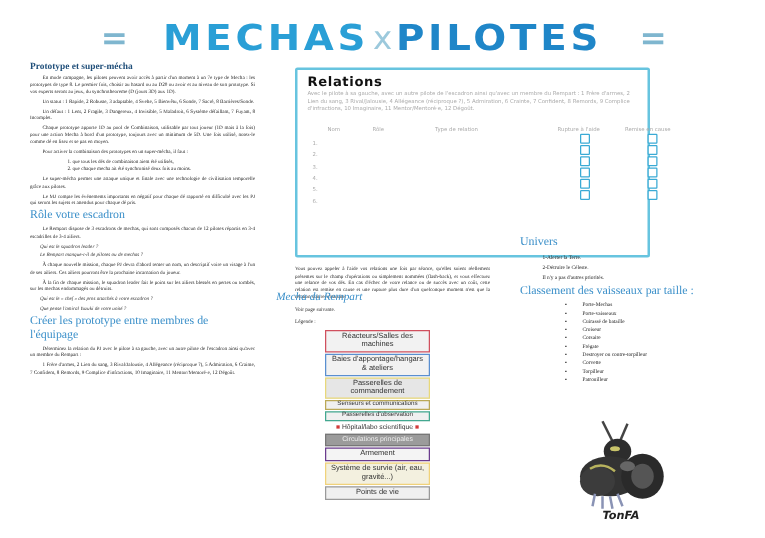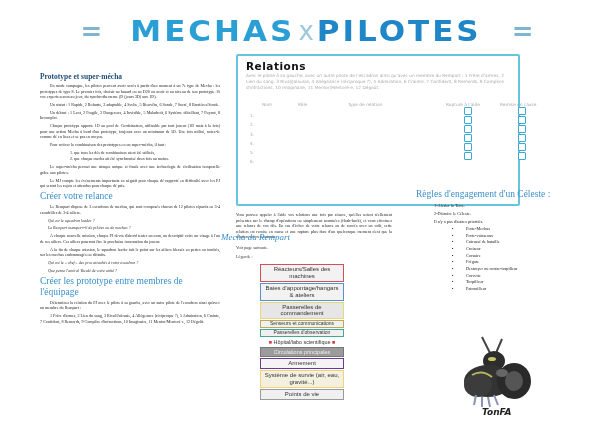--- a/index.html
+++ b/index.html
@@ -8,21 +8,21 @@
 
   .title-bar { position: absolute; left: 0; top: 14px; width: 612px; height: 34px; display: flex; align-items: center; justify-content: center; }
   .title-eq { font-family: "DejaVu Sans", sans-serif; font-size: 26px; font-weight: bold; color: #7fb6cf; letter-spacing: -2px; }
   .title-eq.left { margin-right: 30px; }
   .title-eq.right { margin-left: 30px; }
   .title-w1 { font-family: "DejaVu Sans", sans-serif; font-weight: bold; font-size: 31px; color: #2a9fd6; letter-spacing: 3px; transform: scaleY(0.92); }
   .title-x { font-family: "DejaVu Sans", sans-serif; font-size: 26px; color: #9cc9dc; margin: 0 3px; font-weight: normal; }
   .title-w2 { font-family: "DejaVu Sans", sans-serif; font-weight: bold; font-size: 31px; color: #1f86c8; letter-spacing: 3px; transform: scaleY(0.92); }
 
   .col { position: absolute; }
-  .col-left { left: 40px; top: 48px; width: 180px; margin-top: 24px; }
+  .col-left { left: 24px; top: 48px; width: 180px; }
   .h-blue { color: #3a8fc9; font-size: 8.5px; margin: 1px 0 2px 0; line-height: 1.15; }
   .h-blue.big { font-size: 9.5px; }
   .h-blue.ital { font-style: italic; font-weight: bold; }
   .h-dark { color: #1f4e79; font-size: 7.5px; font-weight: bold; margin-bottom: 2px; }
   p.body { font-size: 4.1px; line-height: 1.35; text-align: justify; text-indent: 10px; margin-bottom: 2.4px; color: #222; }
   p.body.ital { font-style: italic; text-indent: 0; padding-left: 8px; color: #333; }
   ol.body, ul.body { font-size: 4.1px; line-height: 1.45; padding-left: 34px; margin-bottom: 2.4px; }
 
   .relations { position: absolute; left: 236px; top: 54px; width: 284px; height: 152px; border: 2px solid #67c4df; border-radius: 2px; padding: 4px 8px; }
   .relations-title { font-family: "DejaVu Sans", sans-serif; font-weight: bold; font-size: 10.5px; color: #111; letter-spacing: 0.5px; }
@@ -79,21 +79,21 @@
 
   <p class="body">Chaque prototype apporte 1D au pool de Combinaison, utilisable par tout joueur (1D mais à la fois) pour une action Mecha à bord d'un prototype, toujours avec un minimum de 5D. Une fois utilisé, notez-le comme dé en lisez et se pas en moyen.</p>
   <p class="body">Pour activer la combinaison des prototypes en un super-mécha, il faut :</p>
   <ol class="body">
     <li>que tous les dés de combinaison aient été utilisés,</li>
     <li>que chaque mecha ait été synchronisé deux fois au moins.</li>
   </ol>
   <p class="body">Le super-mécha permet une attaque unique et finale avec une technologie de civilisation temporelle grâce aux pilotes.</p>
   <p class="body">Le MJ compte les événements importants en négatif pour chaque dé rapporté en difficulté avec les PJ qui seront les sujets et attendus pour chaque dé pris.</p>
 
-  <div class="h-blue big">Créer votre relance</div>
+  <div class="h-blue big">Rôle votre escadron</div>
   <p class="body">Le Rempart dispose de 3 escadrons de mechas, qui sont composés chacun de 12 pilotes répartis en 3-4 escadrilles de 3-4 ailiers.</p>
   <p class="body ital">Qui est le squadron leader ?</p>
   <p class="body ital">Le Rempart manque-t-il de pilotes ou de mechas ?</p>
   <p class="body">À chaque nouvelle mission, chaque PJ devra d'abord tenter un nom, un descriptif voire un visage à l'un de ses ailiers. Ces ailiers pourront être la prochaine incarnation du joueur.</p>
   <p class="body">À la fin de chaque mission, le squadron leader fait le point sur les ailiers blessés en pertes ou tombés, sur les mechas endommagés ou détruits.</p>
   <p class="body ital">Qui est le « chef » des pros attachés à votre escadron ?</p>
   <p class="body ital">Que pense l'amiral Yuzuki de votre unité ?</p>
 
   <div class="h-blue big">Créer les prototype entre membres de l'équipage</div>
   <p class="body">Déterminez la relation du PJ avec le pilote à sa gauche, avec un autre pilote de l'escadron ainsi qu'avec un membre du Rempart :</p>
@@ -158,24 +158,25 @@
     <span>Hôpital/labo scientifique</span>
     <span class="red-dot">■</span>
   </div>
   <div class="lg grey">Circulations principales</div>
   <div class="lg purple">Armement</div>
   <div class="lg gold">Système de survie (air, eau, gravité...)</div>
   <div class="lg dots">Points de vie</div>
 </div>
 
 <div class="col-right">
-  <div class="h-blue big">Règles d'engagement d'un Céleste :</div>
+  <div class="h-blue big">Univers</div>
   <div class="r-line">1-Alerter la Terre.</div>
   <div class="r-line">2-Détruire le Céleste.</div>
   <div class="r-line">Il n'y a pas d'autres priorités.</div>
+  <div class="h-blue big" style="margin-top:4px">Classement des vaisseaux par taille :</div>
   <ul class="bullets">
     <li>Porte-Mechas</li>
     <li>Porte-vaisseaux</li>
     <li>Cuirassé de bataille</li>
     <li>Croiseur</li>
     <li>Corsaire</li>
     <li>Frégate</li>
     <li>Destroyer ou contre-torpilleur</li>
     <li>Corvette</li>
     <li>Torpilleur</li>

